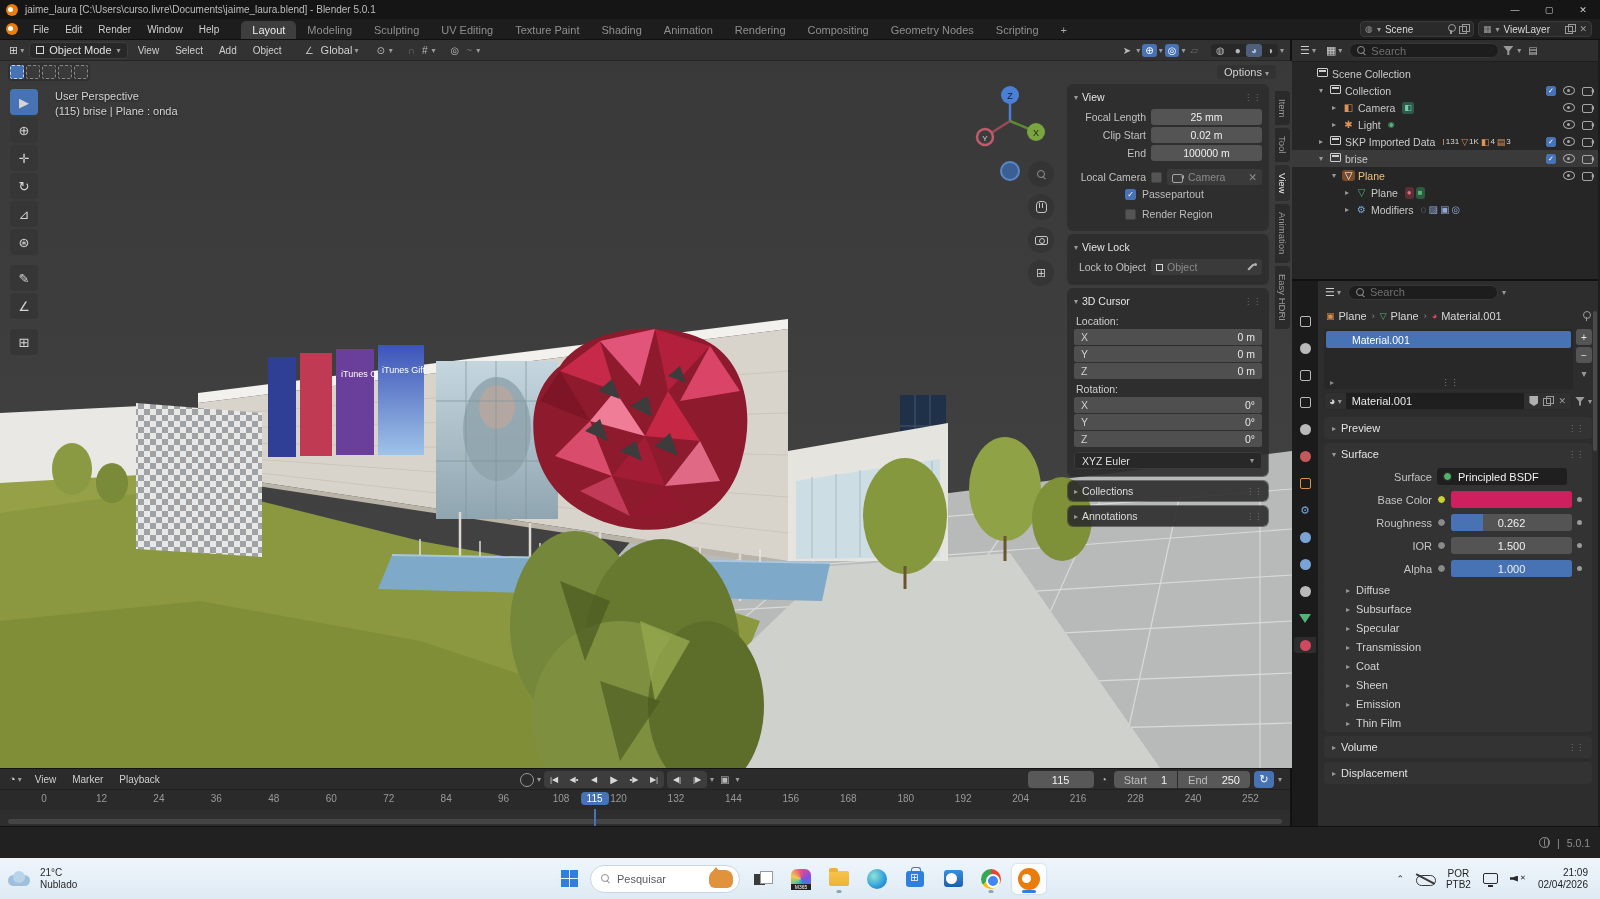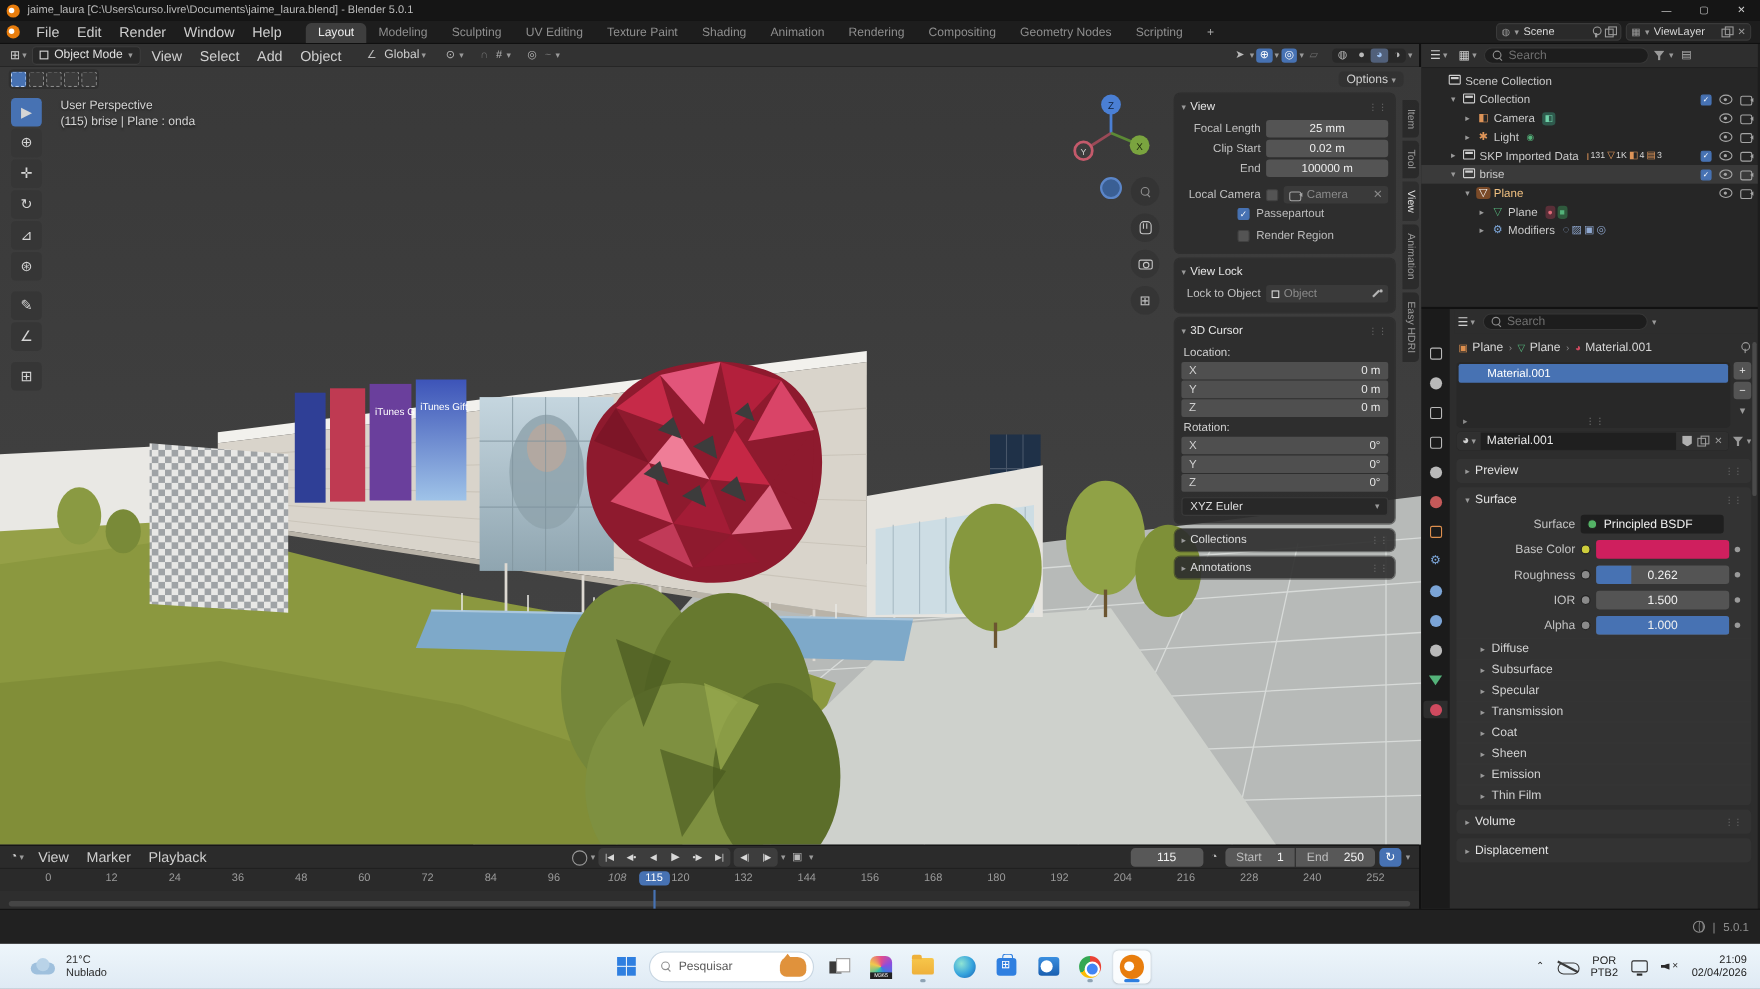--- a/index.html
+++ b/index.html
@@ -9,21 +9,21 @@
 
   
   .titlebar { height:19px; background:#151515; display:flex; align-items:center; padding-left:6px; color:#bdbdbd; font-size:10px; }
   .blogo { width:12px; height:12px; border-radius:50%; background:#e87d0d; position:relative; margin-right:7px; flex:0 0 auto;}
   .blogo::after { content:""; position:absolute; left:2px; top:3px; width:5px; height:5px; border-radius:50%; background:#fff; }
   .wctrls { margin-left:auto; display:flex; height:100%; }
   .wbtn { width:34px; height:100%; display:flex; align-items:center; justify-content:center; color:#cfcfcf; font-size:9px; }
 
   
   .topbar { height:21px; background:#1d1d1d; display:flex; align-items:center; border-bottom:1px solid #101010; }
-  .menu-item { padding:0 8px; color:#cfcfcf; font-size:13px; }
+  .menu-item { padding:0 8px; color:#cfcfcf; font-size:10px; }
   .ws-tabs { display:flex; align-items:flex-end; height:100%; margin-left:14px; }
   .ws-tab { padding:3px 11px; color:#8f8f8f; font-size:11px; border-radius:5px 5px 0 0; }
   .ws-tab.active { background:#3e3e3e; color:#ececec; }
   .ws-tab.add { color:#a8a8a8; }
   .tb-right { margin-left:auto; display:flex; align-items:center; gap:4px; padding-right:8px; }
   .dbfield { display:flex; align-items:center; background:#2a2a2a; border:1px solid #3a3a3a; border-radius:4px; height:16px; padding:0 4px; gap:4px; }
   .dbfield .txt { color:#d8d8d8; font-size:10px; min-width:58px; }
   .mini { color:#9a9a9a; font-size:9px; }
   .chev { color:#9a9a9a; font-size:8px; }
 
@@ -196,21 +196,21 @@
   .hscroll { position:absolute; left:8px; right:8px; bottom:2px; height:5px; border-radius:3px; background:#454545; }
 
   
   .statusbar { height:32px; background:#212121; display:flex; align-items:center; padding:0 10px; color:#8f8f8f; border-top:1px solid #101010; }
   .sb-right { margin-left:auto; display:flex; align-items:center; gap:7px; font-size:10.5px; }
   .globe { width:11px; height:11px; border:1.3px solid #8f8f8f; border-radius:50%; position:relative; }
   .globe::after { content:""; position:absolute; left:4px; top:-1px; width:3px; height:11px; border:1px solid #8f8f8f; border-radius:50%; border-top:none; border-bottom:none; }
 
   
   .taskbar { height:41px; background:linear-gradient(180deg,#eef6fb,#dfeaf4); display:flex; align-items:center; position:relative; color:#1e1e1e; }
-  .weather { display:flex; align-items:center; gap:8px; padding-left:26px; width:220px; }
+  .weather { display:flex; align-items:center; gap:8px; padding-left:6px; width:220px; }
   .cloudico { width:26px; height:16px; position:relative; }
   .cloudico::before { content:""; position:absolute; left:2px; top:4px; width:22px; height:11px; background:#9fc0dd; border-radius:8px; }
   .cloudico::after { content:""; position:absolute; left:7px; top:0; width:12px; height:12px; background:#b9d3e8; border-radius:50%; }
   .wlines { font-size:10px; line-height:12px; color:#2a2a2a; }
   .tb-center { position:absolute; left:50%; transform:translateX(-50%); display:flex; align-items:center; gap:6px; }
   .startbtn { width:30px; height:30px; display:flex; align-items:center; justify-content:center; border-radius:5px; }
   .winlogo { width:17px; height:17px; display:grid; grid-template-columns:8px 8px; grid-template-rows:8px 8px; gap:1px; }
   .winlogo span { background:#2f7fe0; }
   .searchbar { width:150px; height:28px; background:#fff; border:1px solid #c8d6e2; border-radius:14px; display:flex; align-items:center; gap:7px; padding:0 6px 0 10px; color:#5a5a5a; }
   .searchbar .ph { flex:1; font-size:11px; }
@@ -770,21 +770,21 @@
         <div id="ruler" class="ruler">
             <span class="tick" style="left: 44px;">0</span>
             <span class="tick" style="left: 101.45px;">12</span>
             <span class="tick" style="left: 158.9px;">24</span>
             <span class="tick" style="left: 216.35px;">36</span>
             <span class="tick" style="left: 273.8px;">48</span>
             <span class="tick" style="left: 331.25px;">60</span>
             <span class="tick" style="left: 388.7px;">72</span>
             <span class="tick" style="left: 446.15px;">84</span>
             <span class="tick" style="left: 503.6px;">96</span>
-            <span class="tick" style="left: 561.05px; font-style: italic;">108</span>
+            <span class="tick" style="left: 561.05px;">108</span>
             <span class="tick" style="left: 618.5px;">120</span>
             <span class="tick" style="left: 675.95px;">132</span>
             <span class="tick" style="left: 733.4px;">144</span>
             <span class="tick" style="left: 790.85px;">156</span>
             <span class="tick" style="left: 848.3px;">168</span>
             <span class="tick" style="left: 905.75px;">180</span>
             <span class="tick" style="left: 963.2px;">192</span>
             <span class="tick" style="left: 1020.65px;">204</span>
             <span class="tick" style="left: 1078.1px;">216</span>
             <span class="tick" style="left: 1135.55px;">228</span>

